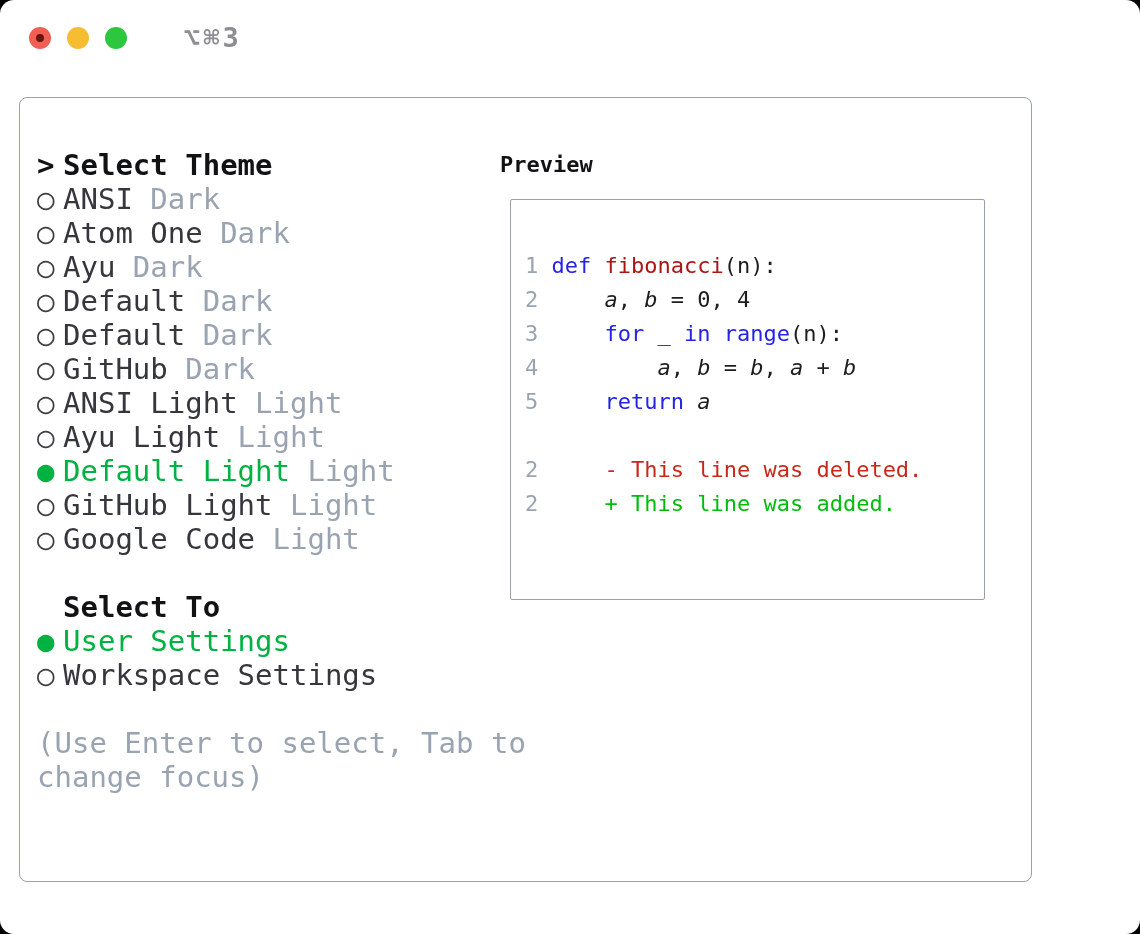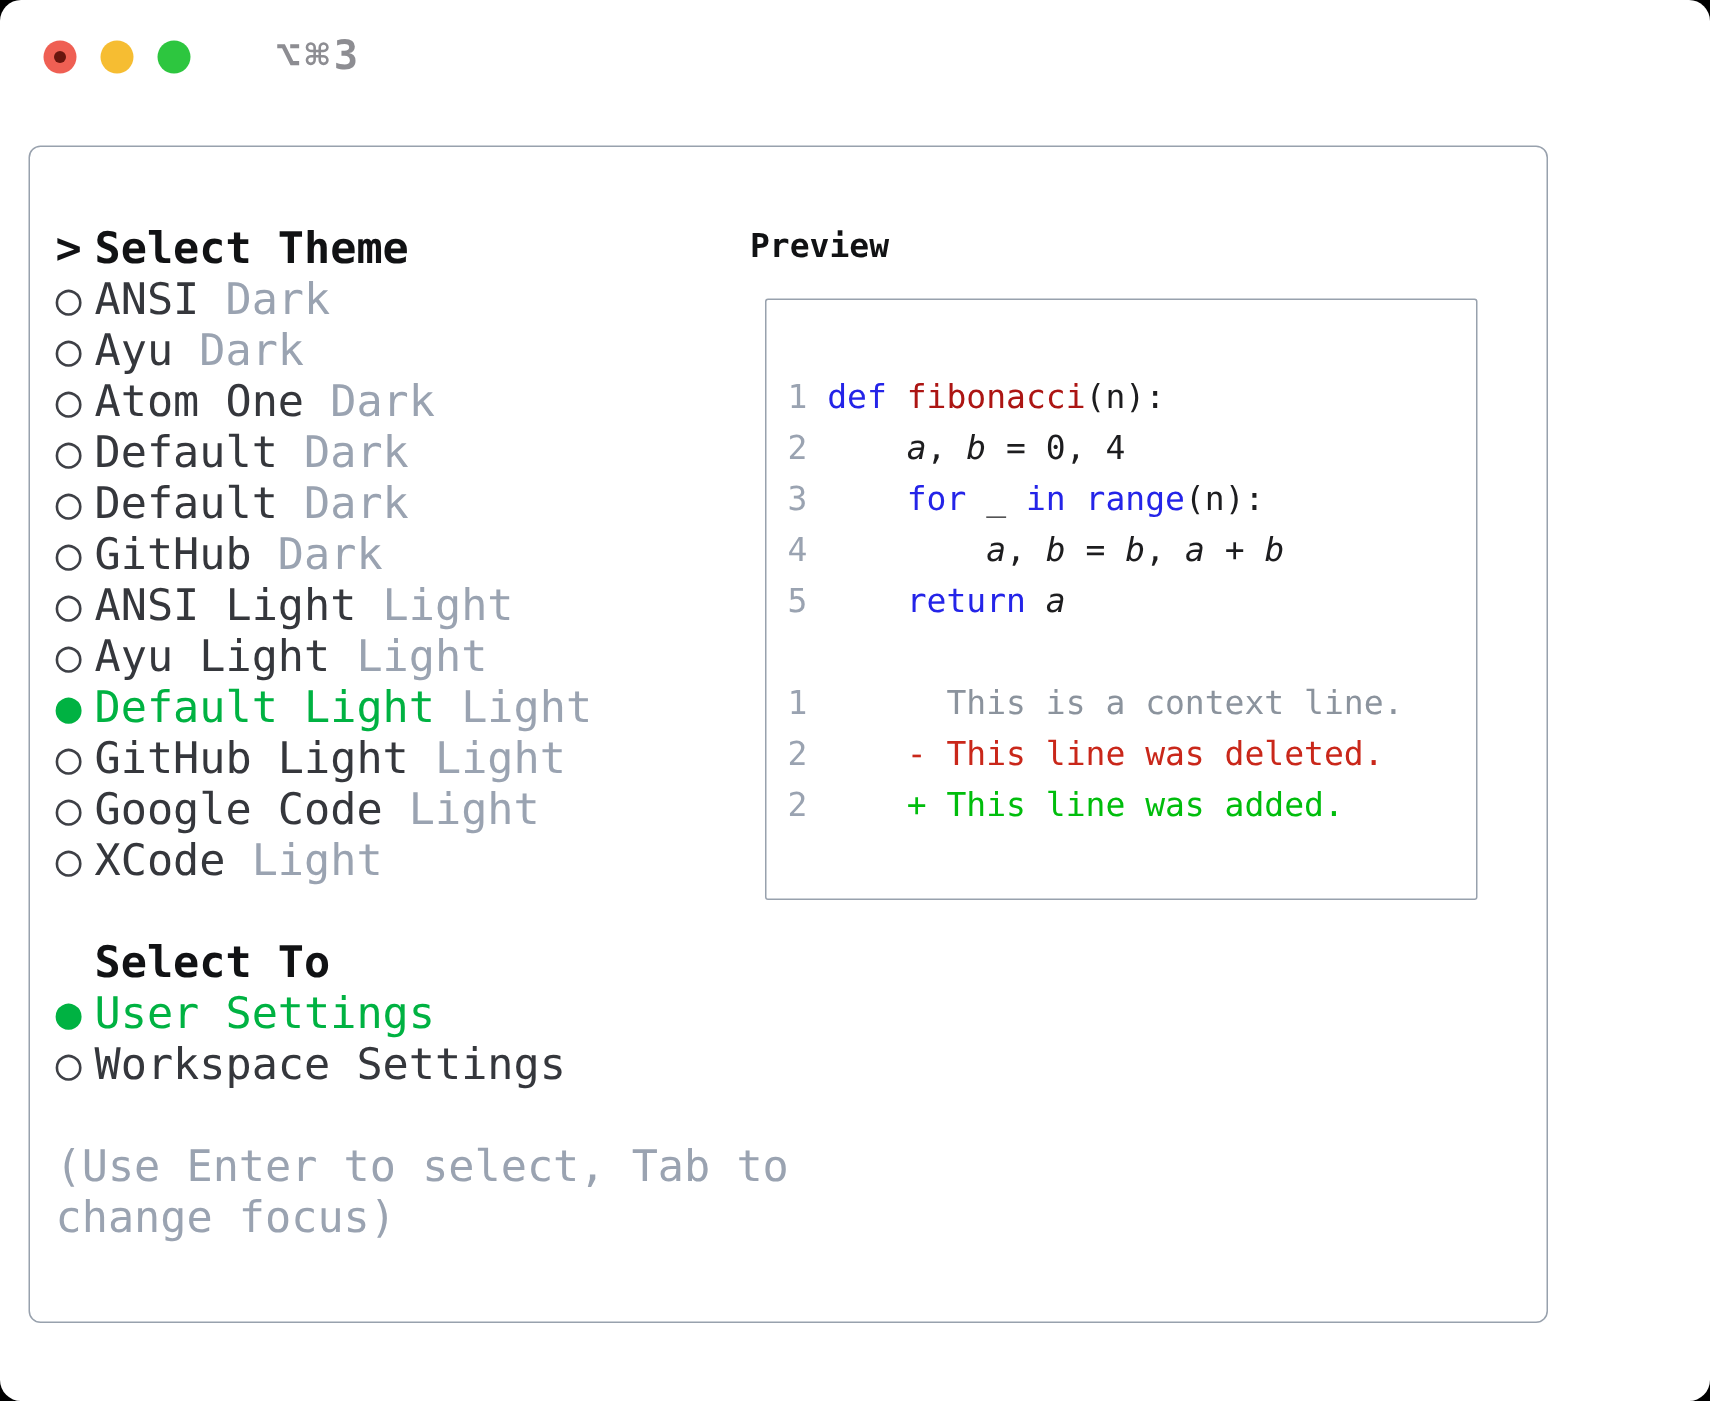--- a/index.html
+++ b/index.html
@@ -51,31 +51,30 @@
     <div class="tl tl-green"></div>
   </div>
   <div class="shortcut">⌥⌘3</div>
 
   <div class="panel">
 
     <div class="left-col">
       <div class="row hdr"><span class="pfx">&gt;</span><span>Select Theme</span></div>
       <div>
           <div class="row"><span class="pfx">○</span><span>ANSI </span><span class="variant">Dark</span></div>
+          <div class="row"><span class="pfx">○</span><span>Atom One </span><span class="variant">Dark</span></div>
           <div class="row"><span class="pfx">○</span><span>Ayu </span><span class="variant">Dark</span></div>
-          <div class="row"><span class="pfx">○</span><span>Atom One </span><span class="variant">Dark</span></div>
           <div class="row"><span class="pfx">○</span><span>Default </span><span class="variant">Dark</span></div>
           <div class="row"><span class="pfx">○</span><span>Default </span><span class="variant">Dark</span></div>
           <div class="row"><span class="pfx">○</span><span>GitHub </span><span class="variant">Dark</span></div>
           <div class="row"><span class="pfx">○</span><span>ANSI Light </span><span class="variant">Light</span></div>
           <div class="row"><span class="pfx">○</span><span>Ayu Light </span><span class="variant">Light</span></div>
           <div class="row"><span class="pfx" style="color: rgb(0, 178, 66);">●</span><span style="color: rgb(0, 178, 66);">Default Light </span><span class="variant">Light</span></div>
           <div class="row"><span class="pfx">○</span><span>GitHub Light </span><span class="variant">Light</span></div>
           <div class="row"><span class="pfx">○</span><span>Google Code </span><span class="variant">Light</span></div>
-          <div class="row"><span class="pfx">○</span><span>XCode </span><span class="variant">Light</span></div>
         </div>
       <div class="spacer"></div>
       <div class="row hdr indent"><span>Select To</span></div>
       <div>
           <div class="row"><span class="pfx" style="color: rgb(0, 178, 66);">●</span><span style="color: rgb(0, 178, 66);">User Settings</span></div>
           <div class="row"><span class="pfx">○</span><span>Workspace Settings</span></div>
         </div>
       <div class="spacer"></div>
       <div class="row hint">(Use Enter to select, Tab to</div>
       <div class="row hint">change focus)</div>
@@ -83,20 +82,19 @@
 
     <div class="right-col">
       <div class="preview-title">Preview</div>
       <div class="preview-box">
           <div class="pline"><span class="lnum">1 </span><span style="color: rgb(36, 36, 232);">def</span><span> </span><span style="color: rgb(172, 21, 19);">fibonacci</span><span>(n):</span></div>
           <div class="pline"><span class="lnum">2 </span><span>    </span><span class="v">a</span><span>, </span><span class="v">b</span><span> = 0, 4</span></div>
           <div class="pline"><span class="lnum">3 </span><span>    </span><span style="color: rgb(36, 36, 232);">for</span><span> _ </span><span style="color: rgb(36, 36, 232);">in</span><span> </span><span style="color: rgb(36, 36, 232);">range</span><span>(n):</span></div>
           <div class="pline"><span class="lnum">4 </span><span>        </span><span class="v">a</span><span>, </span><span class="v">b</span><span> = </span><span class="v">b</span><span>, </span><span class="v">a</span><span> + </span><span class="v">b</span></div>
           <div class="pline"><span class="lnum">5 </span><span>    </span><span style="color: rgb(36, 36, 232);">return</span><span> </span><span class="v">a</span></div>
           <div class="pline"></div>
-          <div class="pline"><span class="lnum">1 </span><span style="color: rgb(139, 147, 157);">      This is a context line.</span></div>
           <div class="pline"><span class="lnum">2 </span><span style="color: rgb(201, 39, 26);">    - This line was deleted.</span></div>
           <div class="pline"><span class="lnum">2 </span><span style="color: rgb(0, 189, 12);">    + This line was added.</span></div>
         </div>
     </div>
 
   </div>
 </div>
 
 </body></html>

